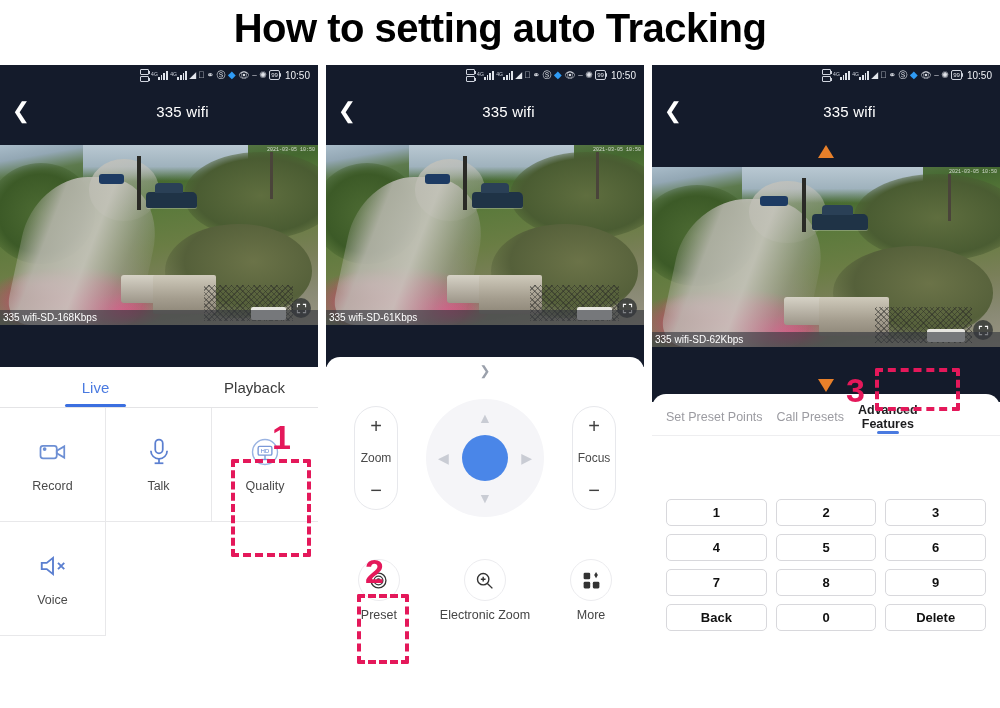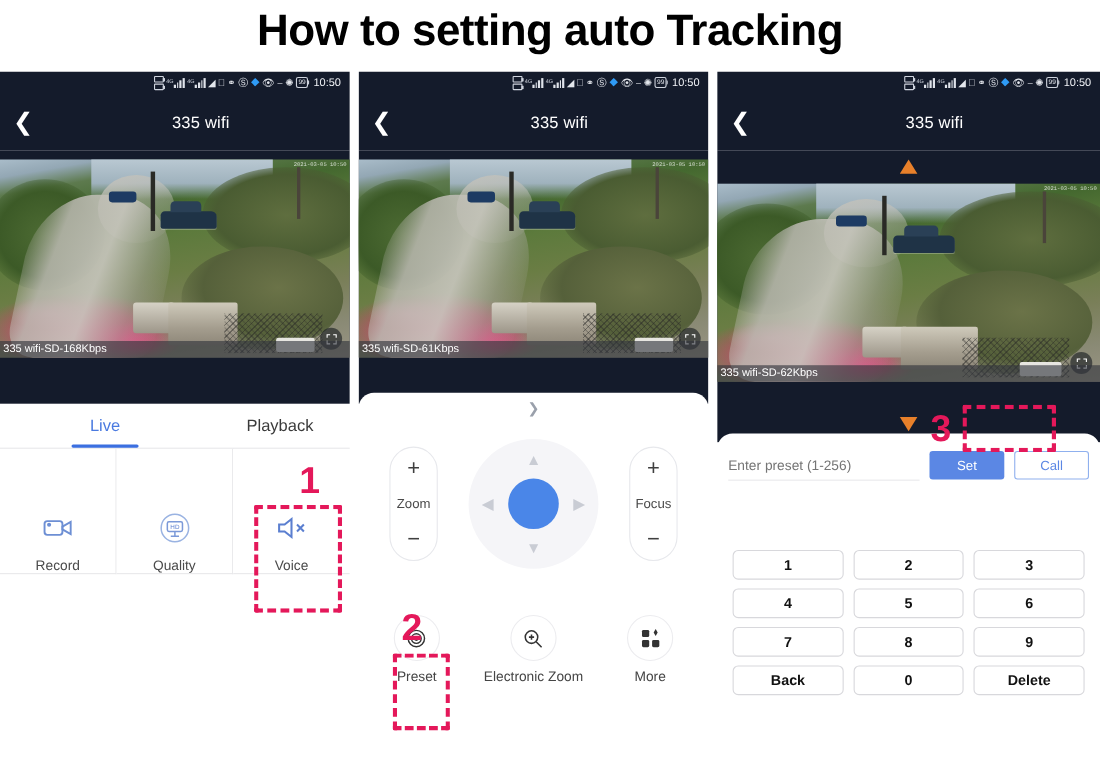--- a/index.html
+++ b/index.html
@@ -191,21 +191,21 @@
   .tab.active::after {
     content:''; position:absolute; bottom:0; left:26%; width:48%; height:3px;
     background:#3b6fe0; border-radius:2px;
   }
 
   .grid {
     display:grid; grid-template-columns:repeat(3,1fr); grid-template-rows:repeat(2,114px);
     border-top:1px solid #e4e4e6;
   }
   .cell {
-    display:flex; flex-direction:column; align-items:center; justify-content:flex-end;
+    display:flex; flex-direction:column; align-items:center; justify-content:center;
     gap:12px; border-right:1px solid #e8e8ea; border-bottom:1px solid #e8e8ea;
     background:#fff; position:relative;
   }
   .cell:nth-child(3n) { border-right:none; }
   .cell-label { font-size:12.5px; color:#4a4a4a; }
   .cell svg { width:30px; height:30px; }
 
   
   .sheet { background:#fff; border-radius:14px 14px 0 0; margin-top:-10px; position:relative; z-index:2; }
   .chev-collapse { height:26px; display:flex; align-items:center; justify-content:center; color:#9aa0ab; font-size:13px; }
@@ -373,20 +373,29 @@
     </div>
 
     <div class="grid">
       <div class="cell">
         <svg viewBox="0 0 24 24" fill="none" stroke="#6d8fd4" stroke-width="1.4">
           <rect x="2" y="7" width="13" height="10" rx="2"></rect>
             <path d="M15 11l6-3.5v9L15 13z"></path>
             <circle cx="5.3" cy="9.6" r="0.8" fill="#6d8fd4"></circle>
         </svg>
         <span class="cell-label">Record</span>
+      </div>
+      <div class="cell">
+        <svg viewBox="0 0 24 24" fill="none" stroke="#5b7fd0" stroke-width="1.4">
+          <rect x="9" y="2" width="6" height="11" rx="3"></rect>
+            <path d="M5.5 11a6.5 6.5 0 0 0 13 0"></path>
+            <path d="M12 17.5V21"></path>
+            <path d="M8.5 21h7"></path>
+        </svg>
+        <span class="cell-label">Talk</span>
       </div>
       <div class="cell">
         <svg viewBox="0 0 24 24" fill="none" stroke="#9ab3e2" stroke-width="1.1">
           <circle cx="12" cy="12" r="10"></circle>
           <rect x="6.5" y="7.5" width="11" height="7" rx="1.2" stroke="#7b99d8"></rect>
           <path d="M9 18h6" stroke="#7b99d8"></path>
             <path d="M12 14.5V18" stroke="#7b99d8"></path>
           <text x="12" y="12.4" font-size="4.6" fill="#5b7fd0" stroke="none" text-anchor="middle" font-family="Liberation Sans">HD</text>
         </svg>
         <span class="cell-label">Quality</span>
@@ -602,26 +611,29 @@
         <div class="fs-btn">
           <svg viewBox="0 0 24 24" fill="none" stroke="#fff" stroke-width="2.2">
               <path d="M3 9V3h6M21 15v6h-6M21 9V3h-6M3 15v6h6"></path>
             </svg>
         </div>
       </div>
       <div class="bitrate">335 wifi-SD-62Kbps</div>
     </div>
 
     <div class="sheet3">
-
-      <div class="preset-input-row">
-        <input class="preset-input" type="text" placeholder="Enter preset (1-256)" style="">
-        <button class="btn-set">Set</button>
-        <button class="btn-call">Call</button>
-      </div>
+      <div class="preset-tabs">
+        <span class="ptab">Set Preset Points</span>
+        <span class="ptab">Call Presets</span>
+        <span class="ptab active">
+          <span>Advanced</span><br>
+          <span>Features</span>
+        </span>
+      </div>
+
 
       <div class="keypad">
         <div class="key">1</div>
         <div class="key">2</div>
         <div class="key">3</div>
         <div class="key">4</div>
         <div class="key">5</div>
         <div class="key">6</div>
         <div class="key">7</div>
         <div class="key">8</div>

